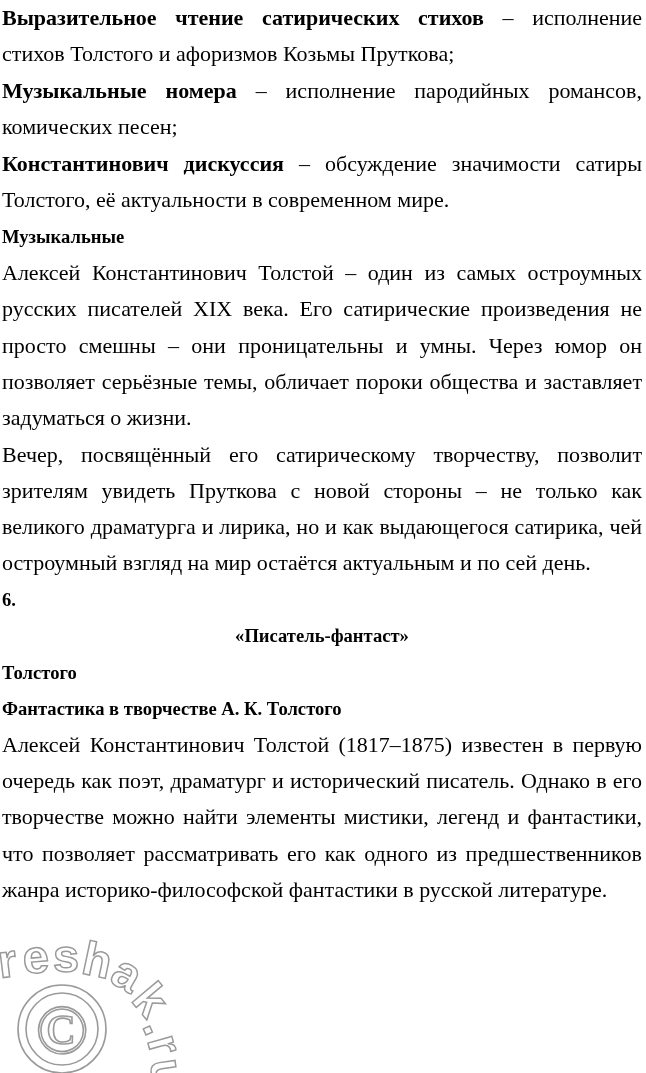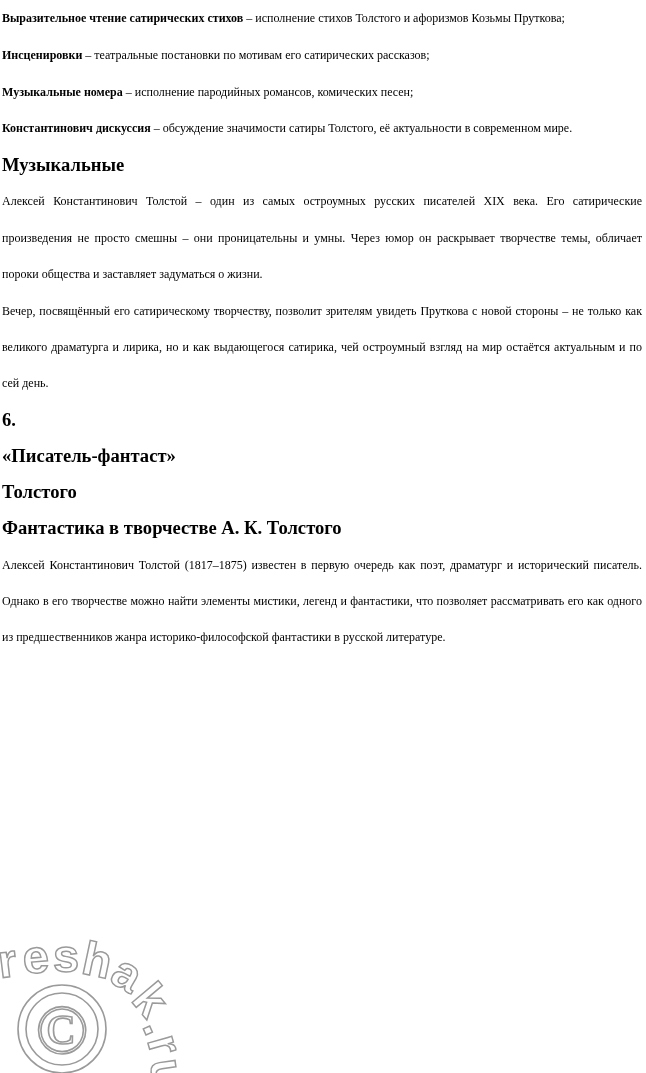--- a/index.html
+++ b/index.html
@@ -22,21 +22,21 @@
   }
   #doc {
     position: absolute;
     left: 0;
     top: 0;
     width: 646px;
     padding: 0;
     box-sizing: border-box;
   }
   .p {
-    font-size: 12px;
+    font-size: 22px;
     line-height: 36.2px;
     text-align: justify;
     text-justify: inter-word;
     margin: 0 0 0.6px 0;
     padding: 0 4px 0 2px;
     box-sizing: border-box;
     hyphens: none;
     word-spacing: 0px;
   }
   .p b, .p .b {
@@ -48,20 +48,21 @@
     font-weight: bold;
     text-align: left;
     margin: 0;
     padding: 0 4px 0 2px;
     box-sizing: border-box;
   }
   .title-center {
     font-size: 18.6px;
     line-height: 36.2px;
     font-weight: bold;
+    text-align: center;
     margin: 0;
     padding: 0 4px 0 2px;
     box-sizing: border-box;
   }
   .numitem {
     font-size: 18.6px;
     line-height: 36.2px;
     font-weight: bold;
     text-align: left;
     margin: 0;
@@ -109,29 +110,28 @@
 </style>
 </head>
 <body>
 
 <div id="page">
 
   <div id="doc">
 
     <p class="p"><b>Выразительное чтение сатирических стихов</b><span> – исполнение стихов Толстого и афоризмов Козьмы Пруткова;</span></p>
 
-    <p class="p"><b>Инсценировки</b><span> – театральные постановки по мотивам его сатирических рассказов;</span></p>
 
     <p class="p"><b>Музыкальные номера</b><span> – исполнение пародийных романсов, комических песен;</span></p>
 
     <p class="p"><b>Константинович дискуссия</b><span> – обсуждение значимости сатиры Толстого, её актуальности в современном мире.</span></p>
 
     <p class="heading">Музыкальные</p>
 
-    <p class="p">Алексей Константинович Толстой – один из самых остроумных русских писателей XIX века. Его сатирические произведения не просто смешны – они проницательны и умны. Через юмор он раскрывает творчестве темы, обличает пороки общества и заставляет задуматься о жизни.</p>
+    <p class="p">Алексей Константинович Толстой – один из самых остроумных русских писателей XIX века. Его сатирические произведения не просто смешны – они проницательны и умны. Через юмор он позволяет серьёзные темы, обличает пороки общества и заставляет задуматься о жизни.</p>
 
     <p class="p">Вечер, посвящённый его сатирическому творчеству, позволит зрителям увидеть Пруткова с новой стороны – не только как великого драматурга и лирика, но и как выдающегося сатирика, чей остроумный взгляд на мир остаётся актуальным и по сей день.</p>
 
     <p class="numitem">6.</p>
 
     <p class="title-center">«Писатель-фантаст»</p>
 
     <p class="heading">Толстого</p>
 
     <p class="heading">Фантастика в творчестве А. К. Толстого</p>

